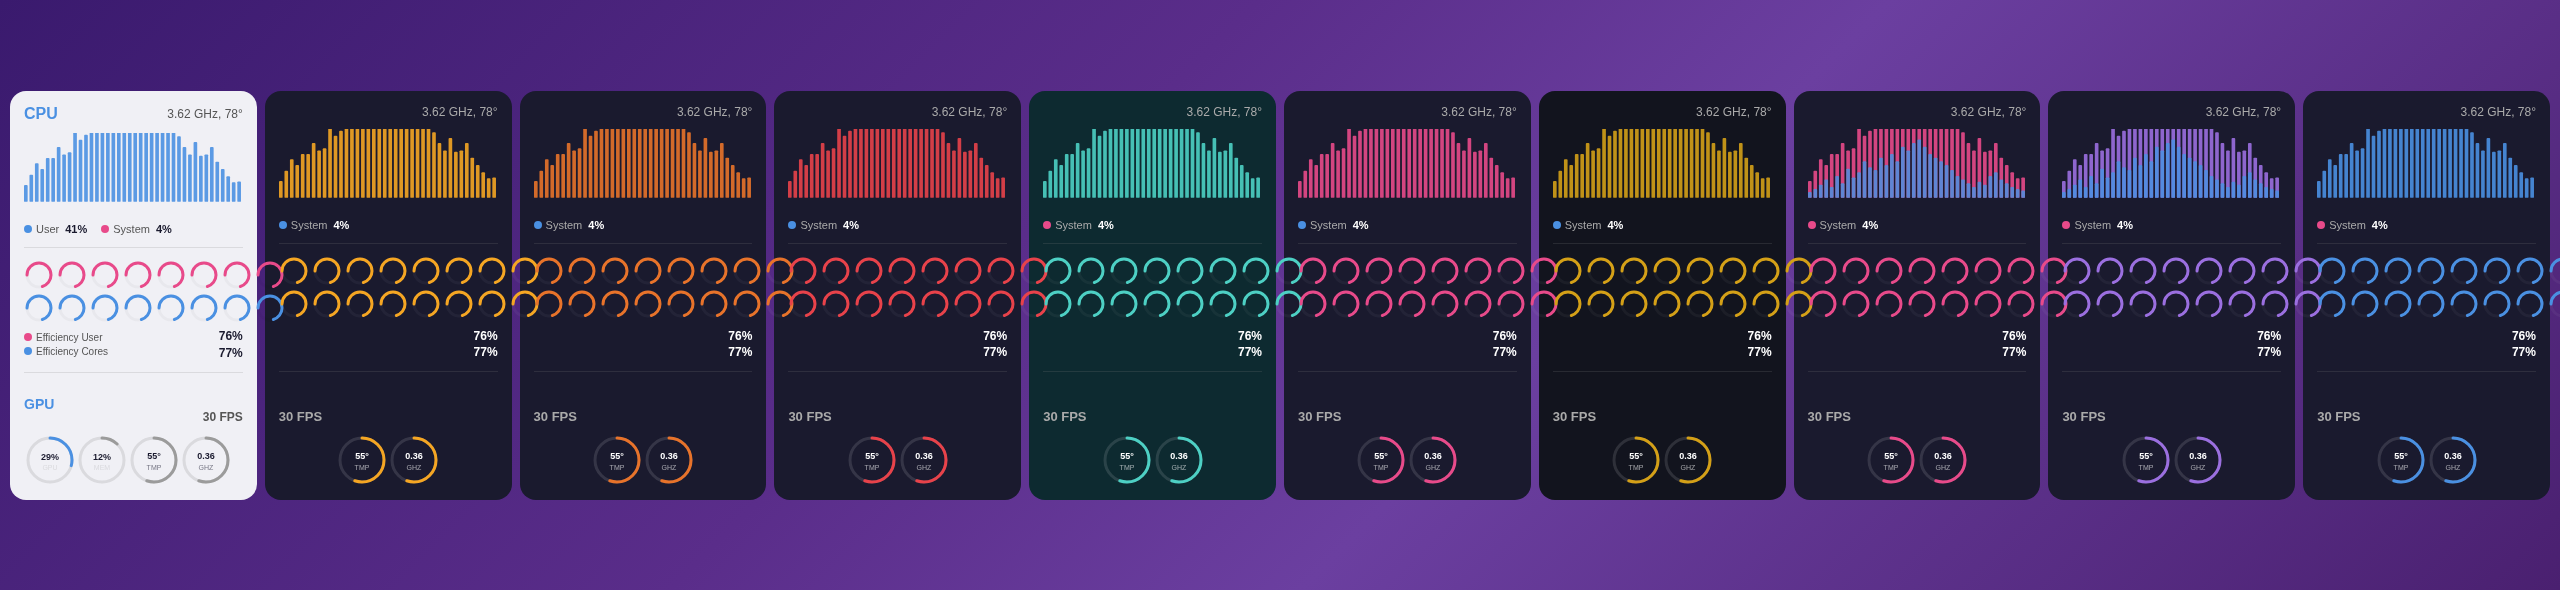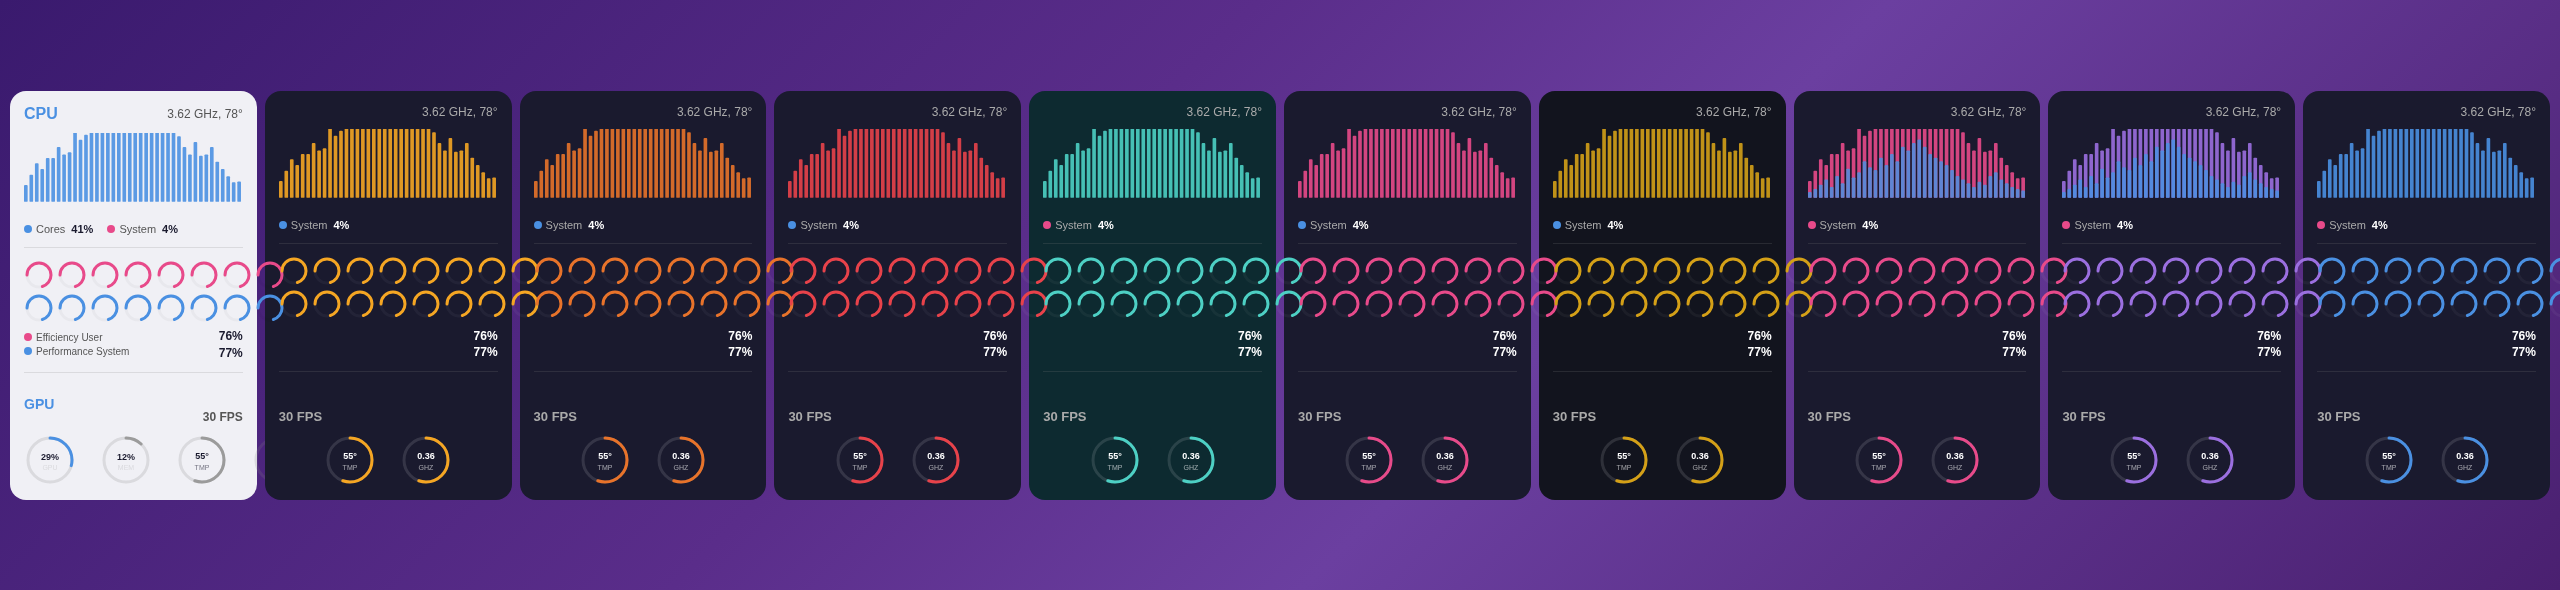--- a/index.html
+++ b/index.html
@@ -127,21 +127,21 @@
     .fps-text {
       font-size: 12px;
       font-weight: 600;
       margin-top: 25px;
     }
     .card-light .fps-text { color: #333; }
 
     
     .gpu-circles {
       display: flex;
-      gap: 24px;
+      gap: 0;
       align-items: center;
     }
     .gpu-circle-wrap {
       display: flex;
       flex-direction: column;
       align-items: center;
       gap: 2px;
     }
     .circle-svg {
       width: 52px;
@@ -227,21 +227,21 @@
           <rect x="216" y="40" width="4" height="36" rx="1" fill="#4a90e2" opacity="0.9"></rect>
           <rect x="222" y="48" width="4" height="28" rx="1" fill="#4a90e2" opacity="0.9"></rect>
           <rect x="228" y="54.4" width="4" height="21.6" rx="1" fill="#4a90e2" opacity="0.9"></rect>
           <rect x="234" y="53.6" width="4" height="22.4" rx="1" fill="#4a90e2" opacity="0.9"></rect>
         </svg>
       </div>
 
       <div class="legend">
         <div class="legend-item">
           <div class="legend-dot" style="background:#4a90e2"></div>
-          <span style="color:#555">Cores</span>
+          <span style="color:#555">User</span>
           <span class="legend-value" style="color:#1a1a2e">41%</span>
         </div>
         <div class="legend-item">
           <div class="legend-dot" style="background:#e84a8a"></div>
           <span style="color:#555">System</span>
           <span class="legend-value" style="color:#1a1a2e">4%</span>
         </div>
       </div>
 
       <div class="divider"></div>
@@ -368,21 +368,21 @@
       </div>
 
       <div style="display:flex;align-items:center;gap:8px;margin-top:-4px">
         <div style="display:flex;flex-direction:column;gap:3px;font-size:10px">
           <div class="legend-item">
             <div class="legend-dot" style="background:#e84a8a"></div>
             <span style="color:#555">Efficiency User</span>
           </div>
           <div class="legend-item">
             <div class="legend-dot" style="background:#4a90e2"></div>
-            <span style="color:#555">Performance System</span>
+            <span style="color:#555">Efficiency Cores</span>
           </div>
         </div>
         <div class="pct-block">
           <span style="color:#1a1a2e">76%</span>
           <span style="color:#1a1a2e">77%</span>
         </div>
       </div>
 
       <div class="divider"></div>
 

